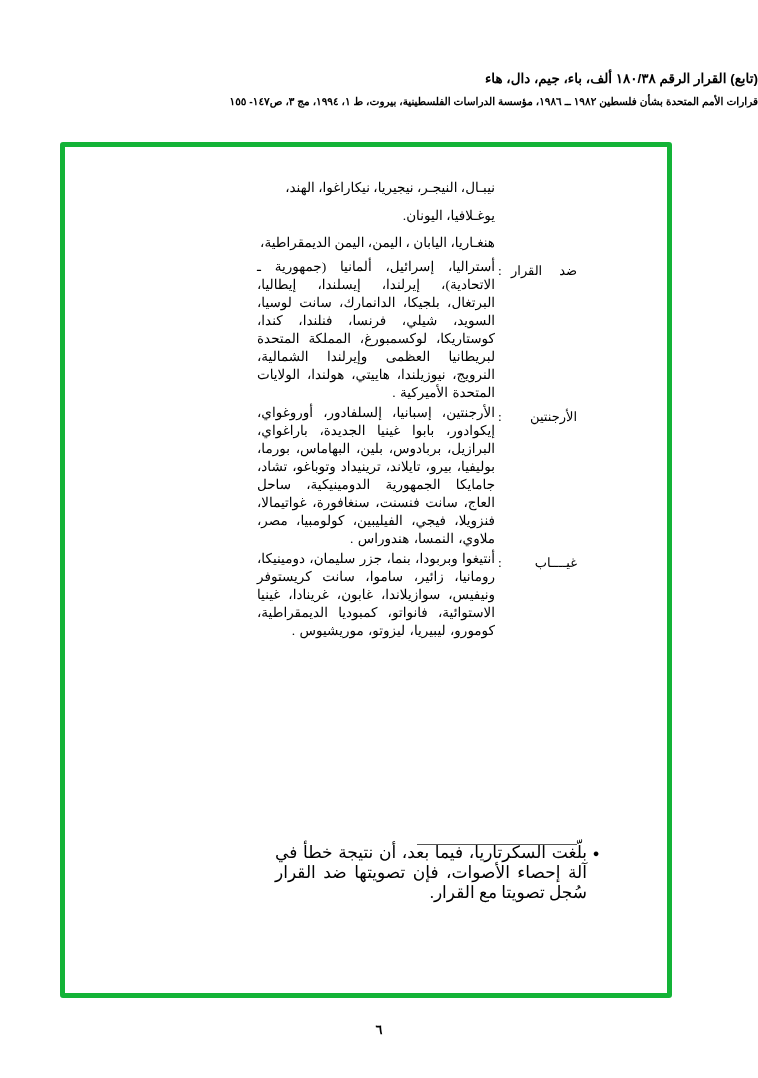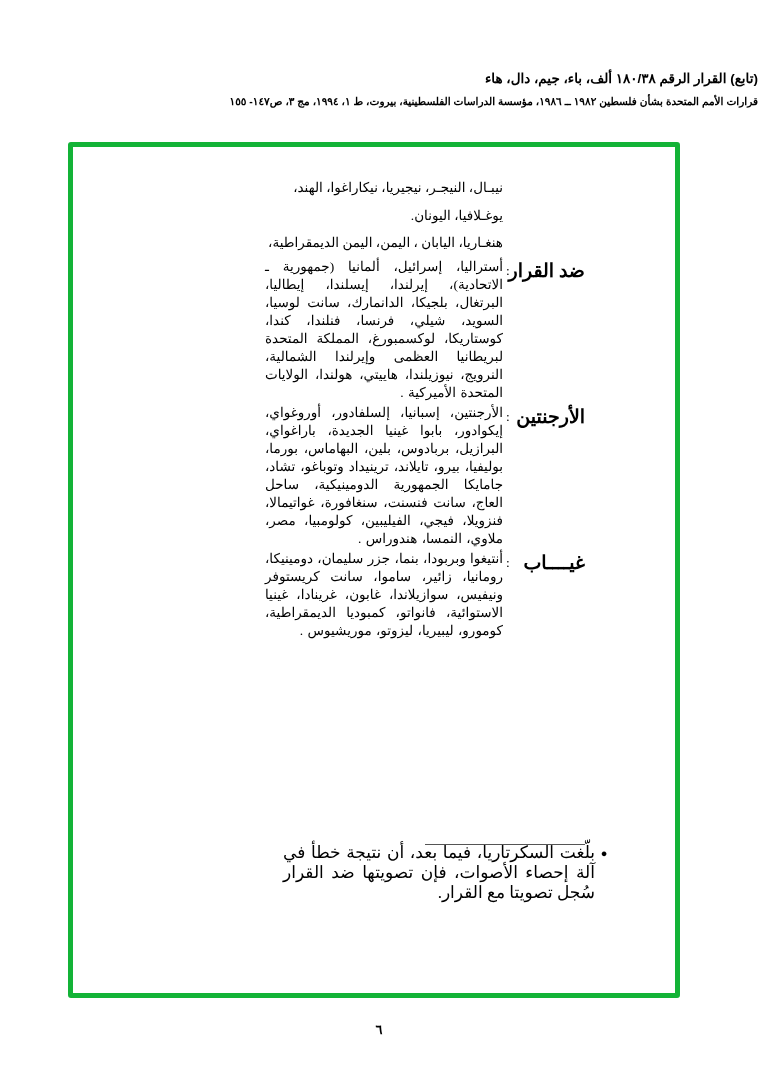--- a/index.html
+++ b/index.html
@@ -37,21 +37,21 @@
     font-family: "Liberation Sans", sans-serif;
     font-weight: bold;
     font-size: 10.5px;
     line-height: 16px;
     margin-top: 5px;
     margin-left: 22px;
   }
   .frame {
     position: absolute;
     top: 142px;
-    left: 68px;
+    left: 60px;
     width: 612px;
     height: 856px;
     border: 5px solid #13b337;
     border-radius: 3px;
     box-sizing: border-box;
     background: #ffffff;
   }
   .body-area {
     position: absolute;
     top: 28px;
@@ -60,28 +60,27 @@
   }
   .para {
     display: flex;
     flex-direction: row;
     align-items: flex-start;
     margin-bottom: 2px;
   }
   .para-label {
     width: 72px;
     flex: 0 0 72px;
-    font-size: 19px;
+    font-size: 13px;
     line-height: 25.5px;
     text-align: justify;
     text-align-last: justify;
     padding-left: 6px;
     box-sizing: border-box;
     white-space: nowrap;
-    font-weight: bold;
   }
   .para-colon {
     width: 10px;
     flex: 0 0 10px;
     font-size: 13.5px;
     line-height: 25.5px;
     text-align: center;
   }
   .para-text {
     flex: 1 1 auto;

